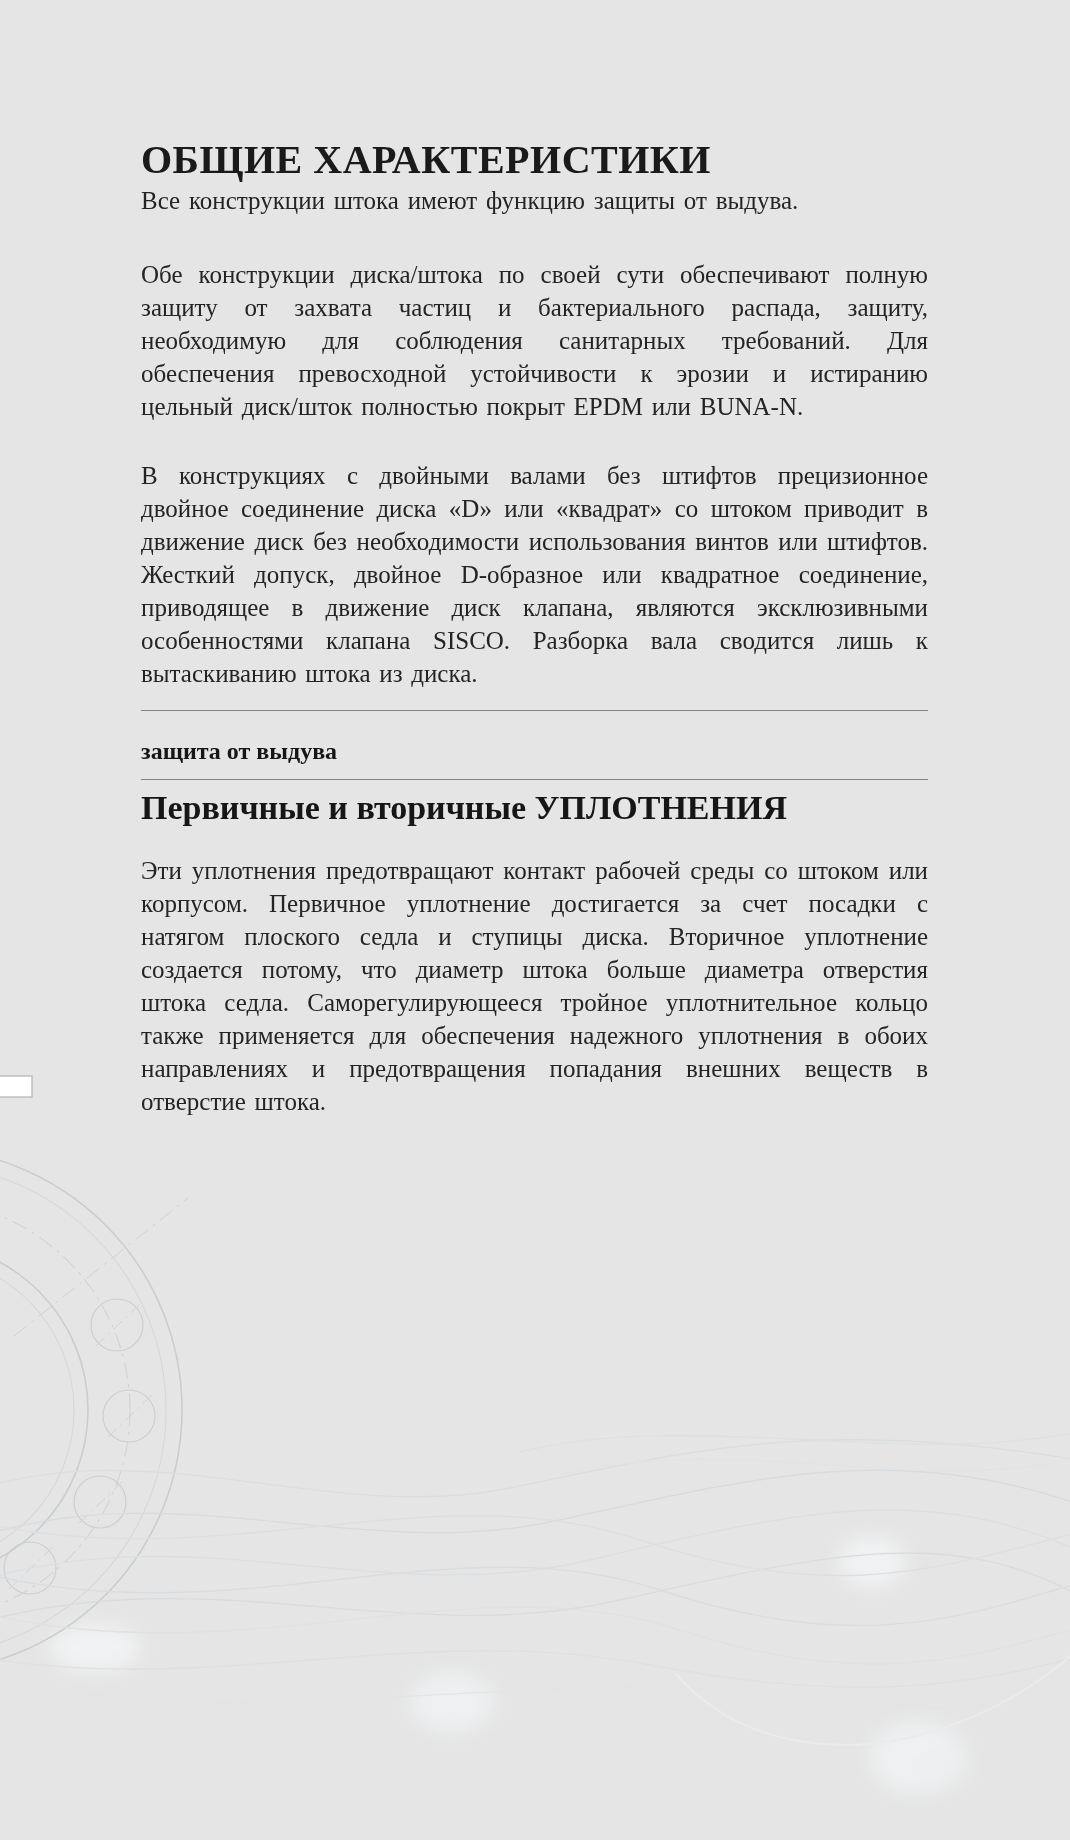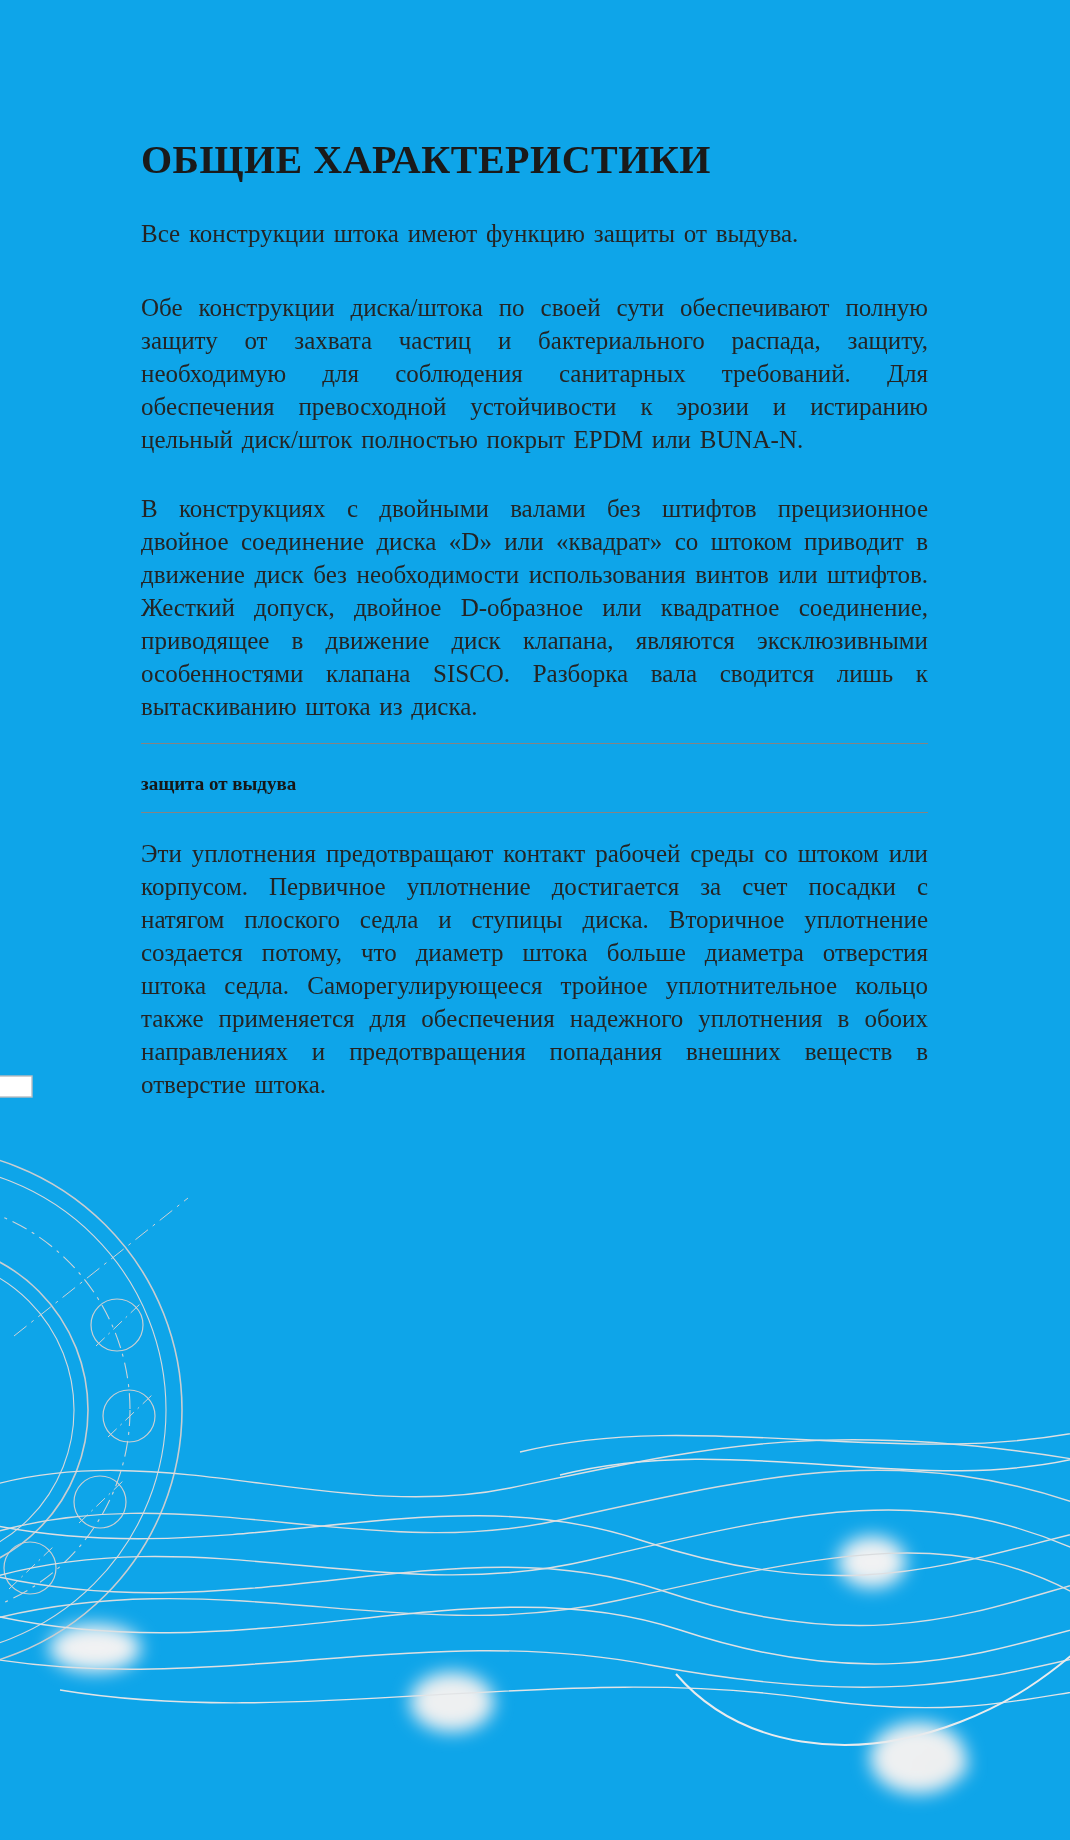--- a/index.html
+++ b/index.html
@@ -1,19 +1,19 @@
 <!DOCTYPE html>
 <html><head>
 <meta charset="utf-8">
 <style>
   html,body{margin:0;padding:0;background:#ffffff;}
   .page{
     position:relative;
     width:1070px;height:1840px;
-    background:#0ea5e9;
+    background:#e5e5e5;
     overflow:hidden;
     font-family:"Liberation Serif","DejaVu Serif",serif;
   }
   .watermark{
     position:absolute;left:0;top:0;width:1070px;height:1840px;
     pointer-events:none;
   }
   .content{
     position:absolute;left:141px;top:0;width:787px;
     padding-top:136px;
@@ -28,32 +28,32 @@
   }
   .p{
     margin:0;
     font-size:25px;line-height:33px;
     text-align:justify;
     word-spacing:0.10em;
     color:#242424;
   }
   .p.p1{margin-top:95px;}
   .p.p2{margin-top:36px;}
-  .p.p3{margin-top:33px;}
+  .p.p3{}
   .p.p4{margin-top:41px;}
   .p.p5{margin-top:36px;}
   .rule{
     border:none;border-top:1px solid #848484;
     margin:0;height:0;
   }
   .rule.r1{margin-top:20px;}
   .rule.r2{margin-top:10px;}
   .h-small{
     margin:22px 0 0 0;
-    font-size:19px;line-height:36px;font-weight:bold;
+    font-size:24px;line-height:36px;font-weight:bold;
     color:#161616;
   }
   .h-large{
     margin:6px 0 0 0;
     font-size:34px;line-height:44px;font-weight:bold;
     color:#161616;
     white-space:nowrap;
   }
   .p.p6{margin-top:10px;}
   .p.p7{margin-top:24px;}
@@ -123,16 +123,17 @@
     <p class="p p3">Все конструкции штока имеют функцию защиты от выдува.</p>
     <p class="p p4">Обе конструкции диска/штока по своей сути обеспечивают полную защиту от захвата частиц и бактериального распада, защиту, необходимую для соблюдения санитарных требований. Для обеспечения превосходной устойчивости к эрозии и истиранию цельный диск/шток полностью покрыт EPDM или BUNA-N.</p>
     <p class="p p5">В конструкциях с двойными валами без штифтов прецизионное двойное соединение диска «D» или «квадрат» со штоком приводит в движение диск без необходимости использования винтов или штифтов. Жесткий допуск, двойное D-образное или квадратное соединение, приводящее в движение диск клапана, являются эксклюзивными особенностями клапана SISCO. Разборка вала сводится лишь к вытаскиванию штока из диска.</p>
 
     <hr class="rule r1">
 
     <h2 class="h-small">защита от выдува</h2>
 
     <hr class="rule r2">
 
+    <h2 class="h-large">Первичные и вторичные УПЛОТНЕНИЯ</h2>
     <p class="p p7">Эти уплотнения предотвращают контакт рабочей среды со штоком или корпусом. Первичное уплотнение достигается за счет посадки с натягом плоского седла и ступицы диска. Вторичное уплотнение создается потому, что диаметр штока больше диаметра отверстия штока седла. Саморегулирующееся тройное уплотнительное кольцо также применяется для обеспечения надежного уплотнения в обоих направлениях и предотвращения попадания внешних веществ в отверстие штока.</p>
 
   </main>
 </div>
 
 </body></html>

